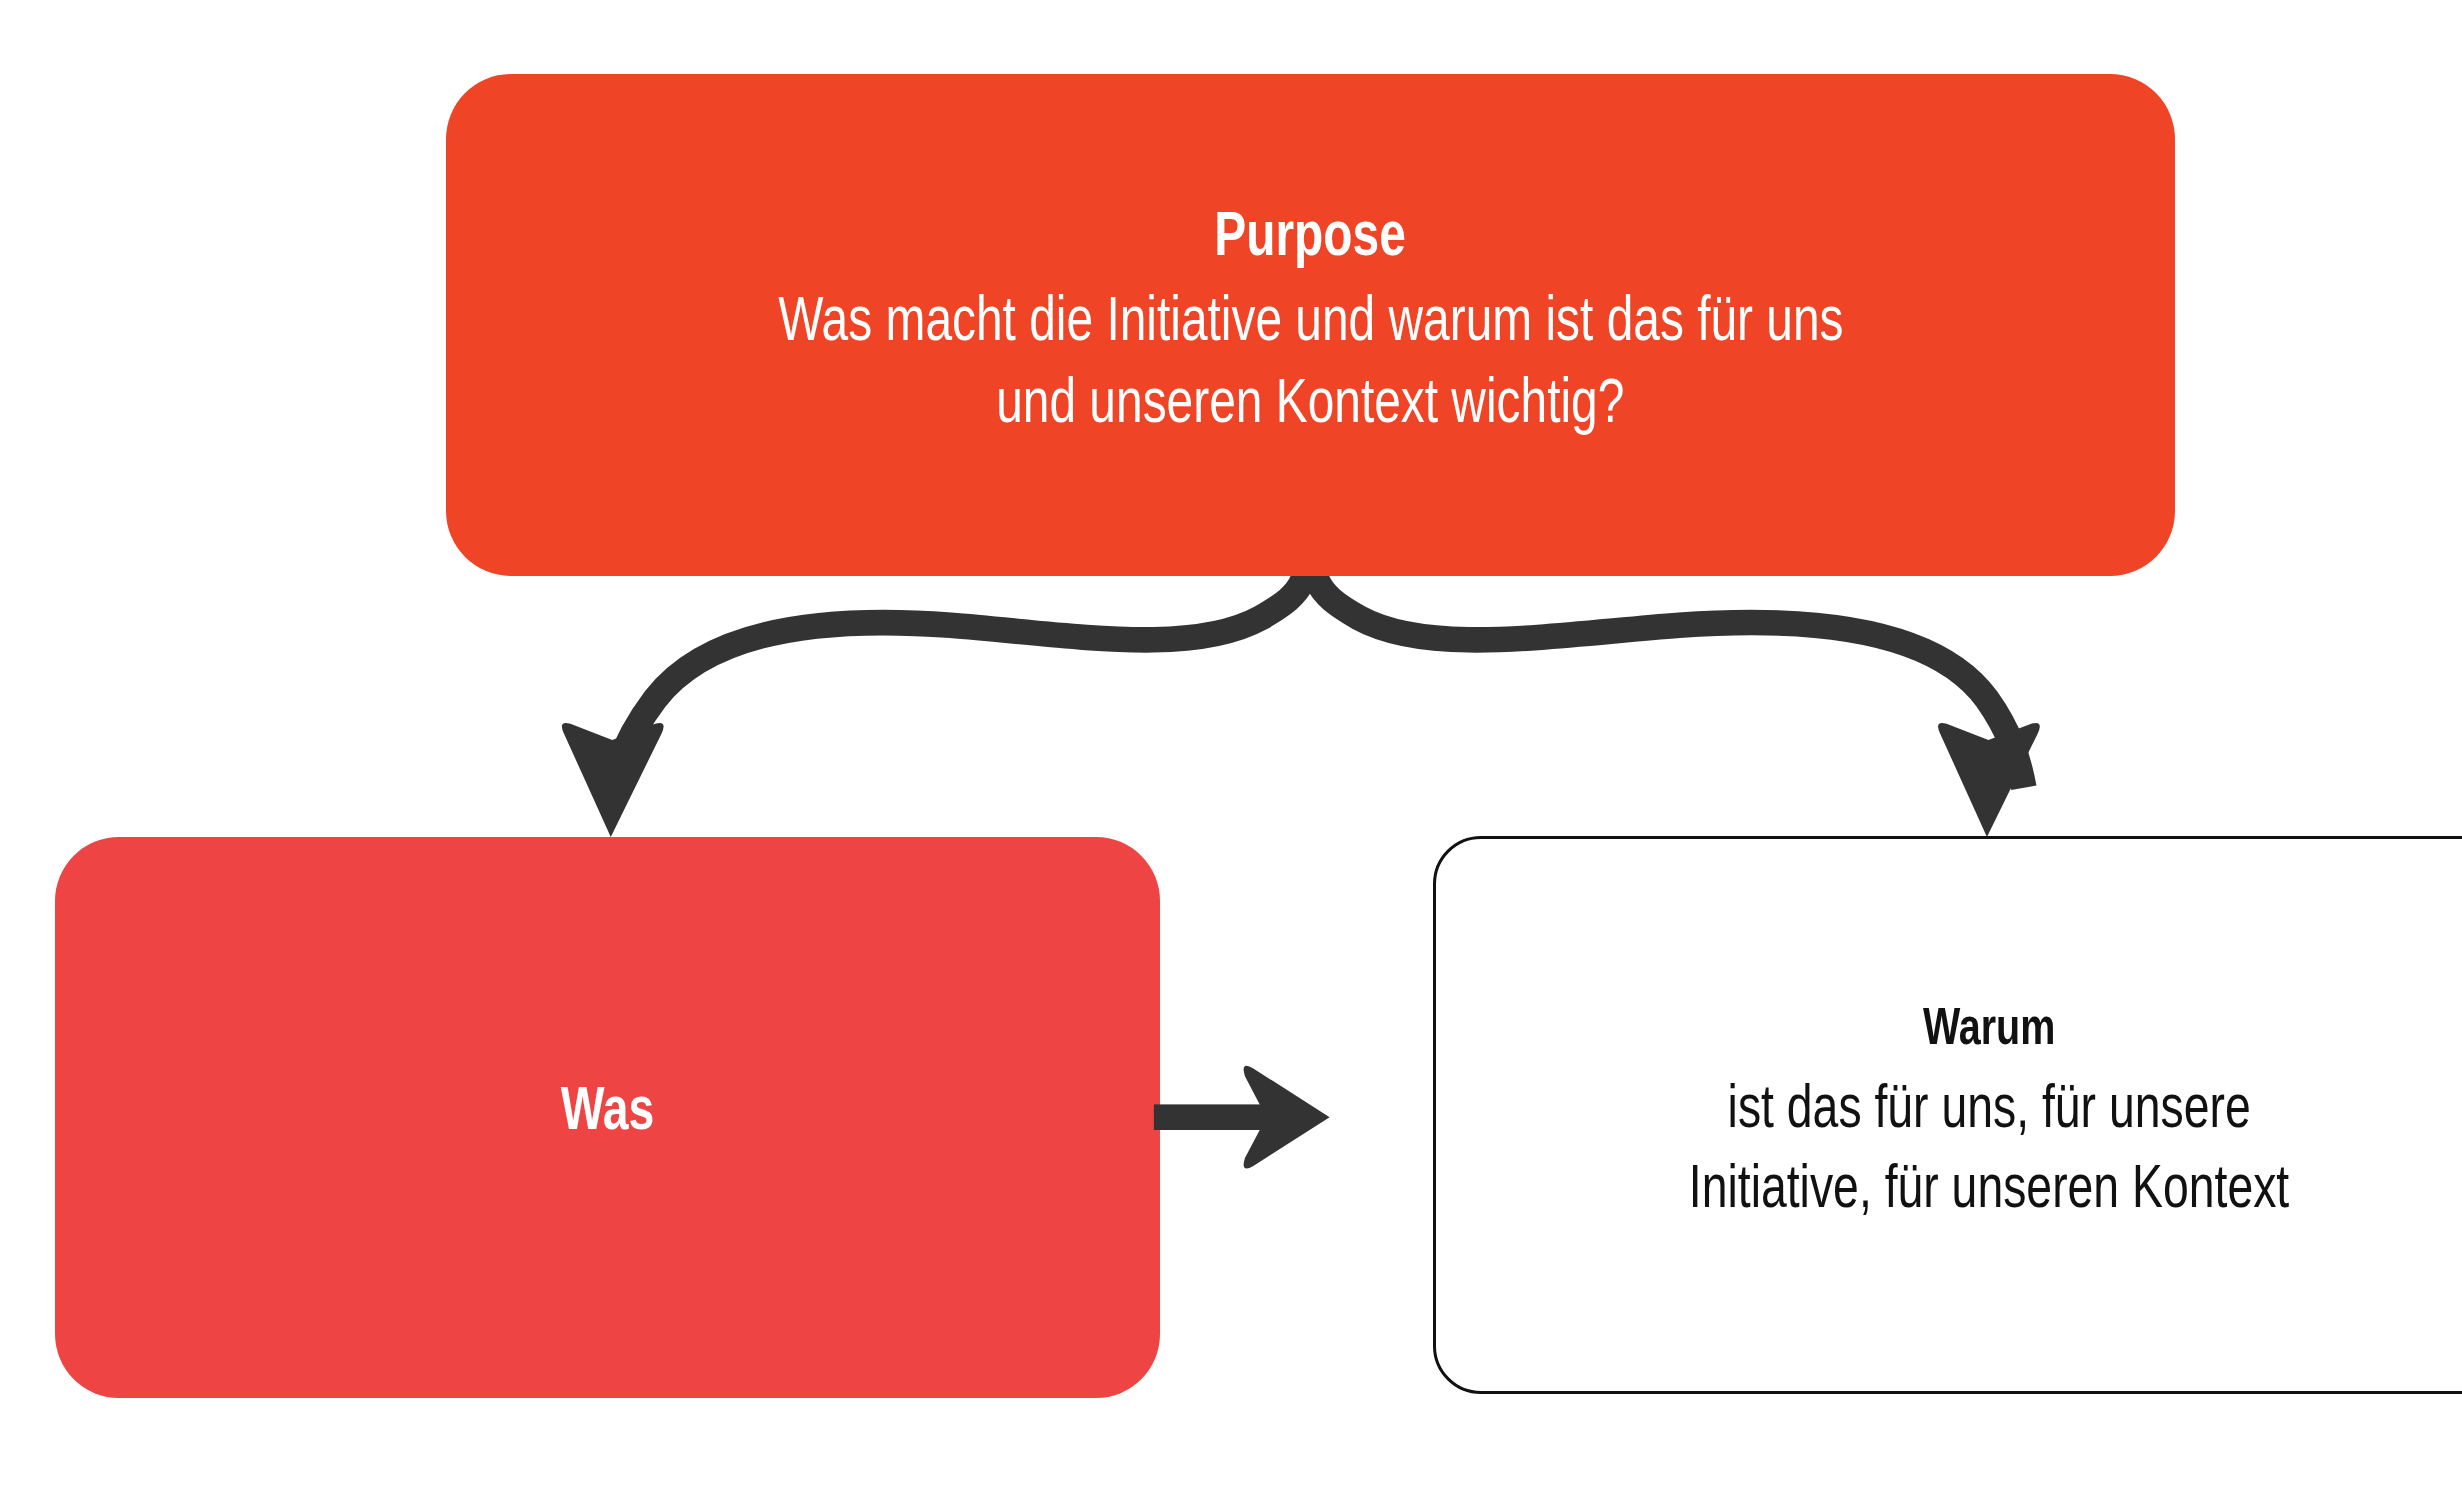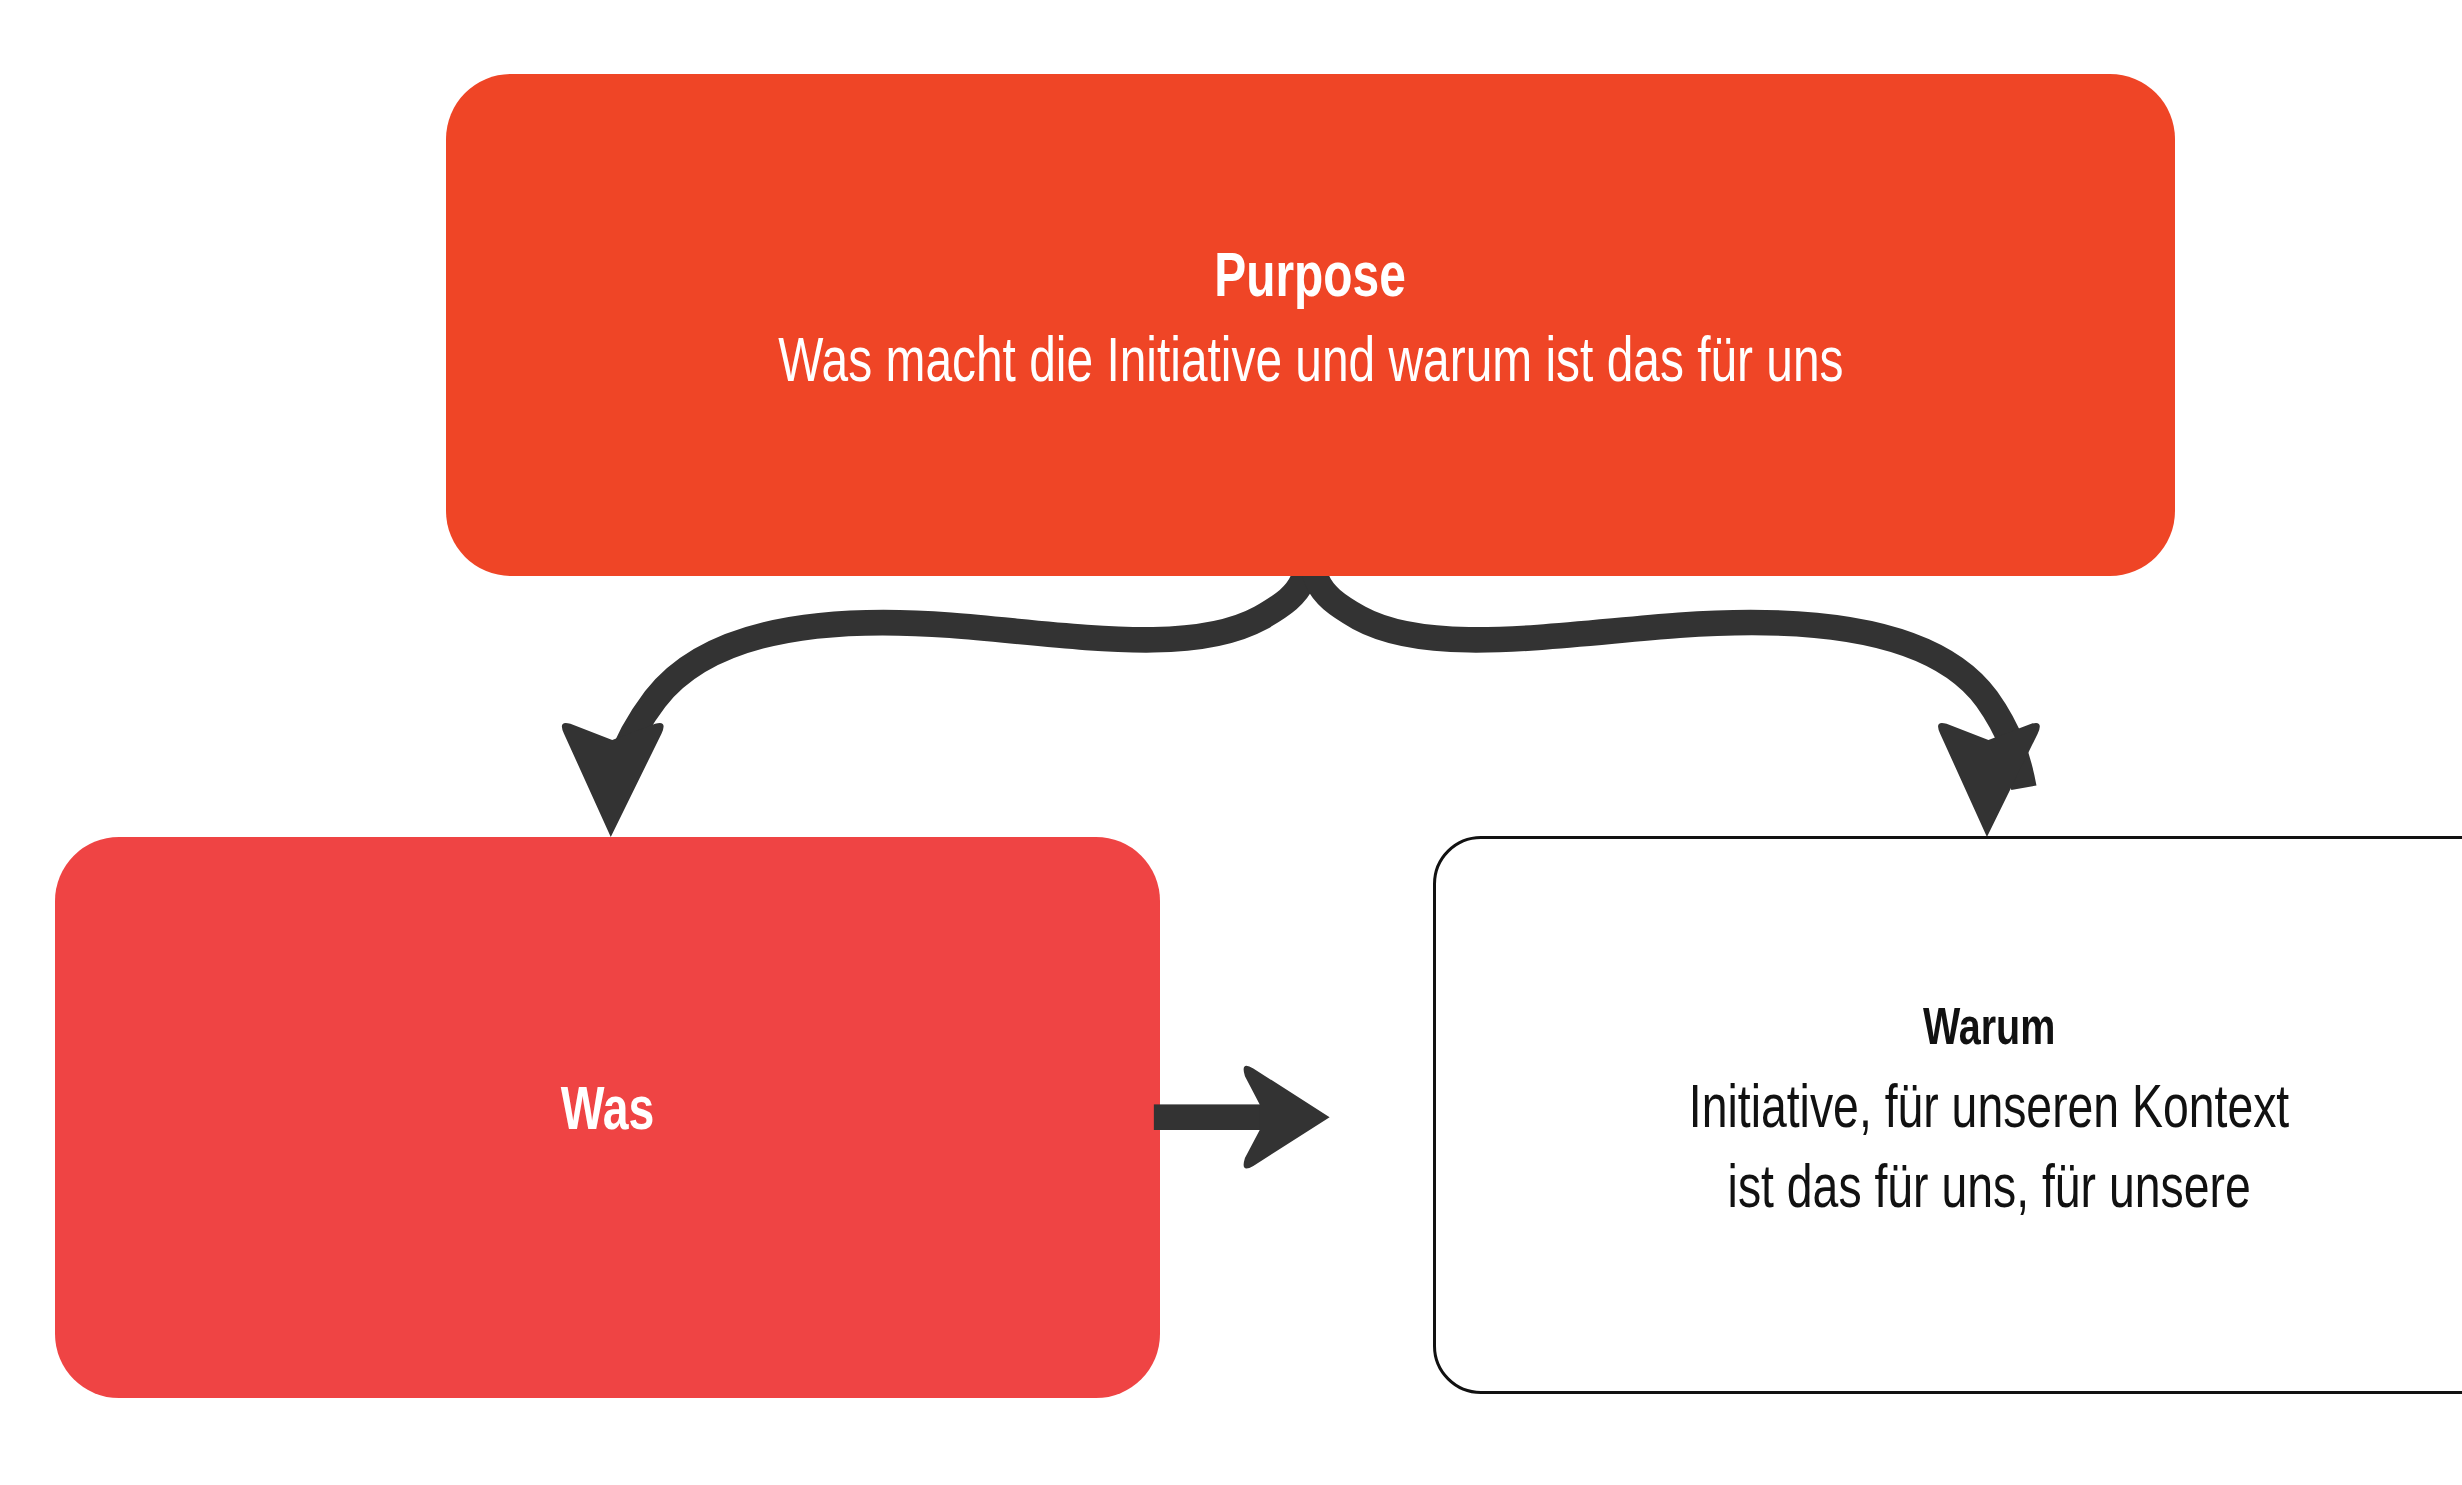--- a/index.html
+++ b/index.html
@@ -136,36 +136,37 @@
              Q 4151 1462, 4138 1490
              Z" fill="#333333"></path>
   </svg>
 
   <div class="node" id="purpose-node">
     <div class="node-title">
       <span class="cond">Purpose</span>
     </div>
     <div class="node-body">
       <div><span class="cond">Was macht die Initiative und warum ist das für uns</span></div>
+      <div><span class="cond">und unseren Kontext wichtig?</span></div>
     </div>
   </div>
 
   <div class="node" id="was-node">
     <div class="node-title">
       <span class="cond">Was</span>
     </div>
   </div>
 
   <div class="node" id="warum-node">
     <div class="node-title">
       <span class="cond">Warum</span>
     </div>
     <div class="node-body">
+      <div><span class="cond">ist das für uns, für unsere</span></div>
       <div><span class="cond">Initiative, für unseren Kontext</span></div>
-      <div><span class="cond">ist das für uns, für unsere</span></div>
     </div>
   </div>
 
   <svg class="connector-layer" id="lateral-connector" viewBox="0 0 5304 3016">
     <rect x="2343" y="2243" width="290" height="52" fill="#333333"></rect>
     <path d="M 2700 2269
              L 2545 2170
              Q 2518 2154, 2528 2186
              L 2558 2243
              L 2558 2295

